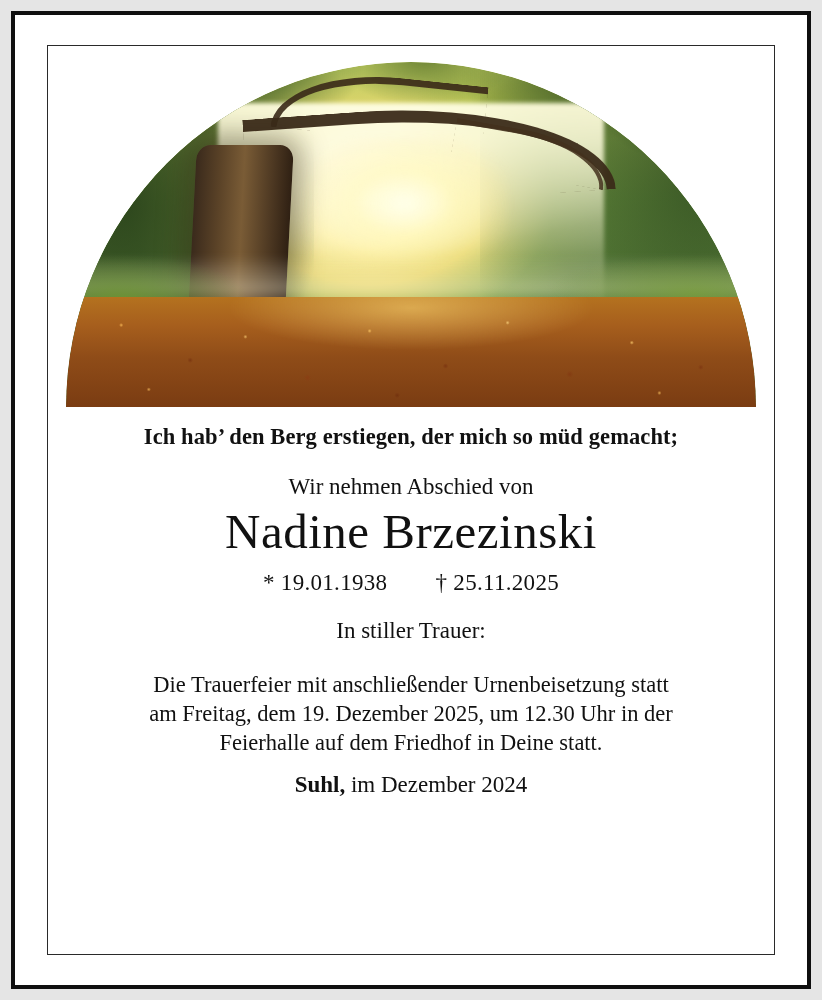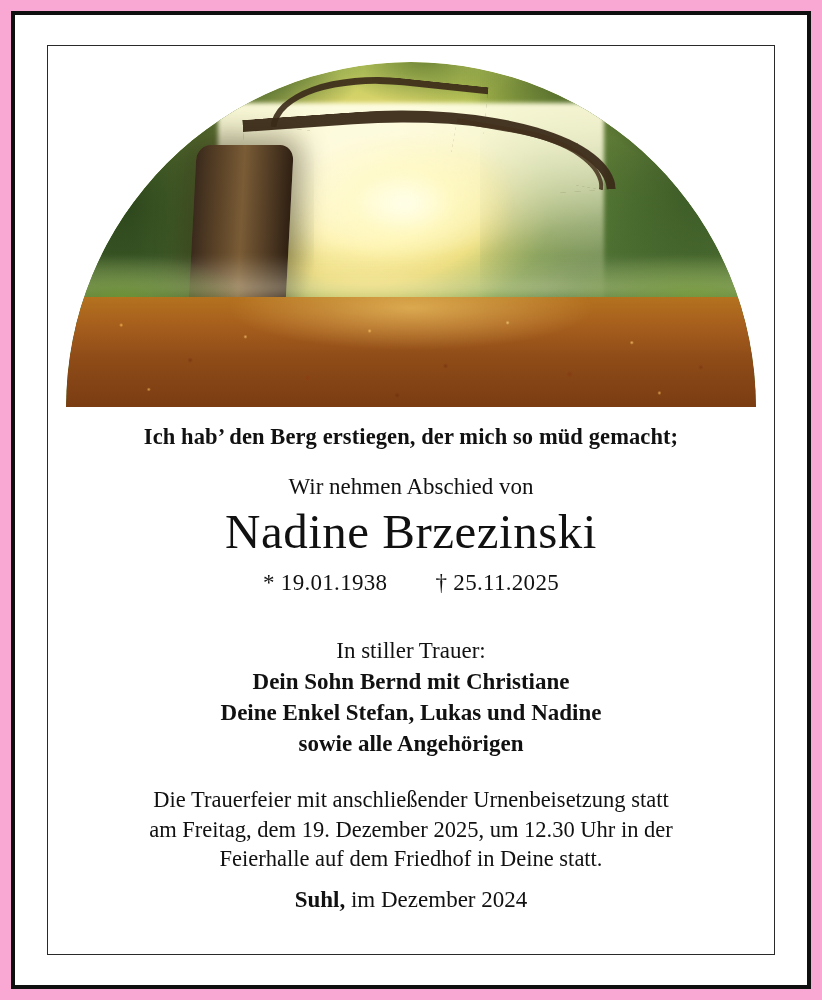--- a/index.html
+++ b/index.html
@@ -12,21 +12,21 @@
     height: 1000px;
     font-family: "Liberation Serif", serif;
     color: #111111;
     overflow: hidden;
   }
 
   .page {
     position: relative;
     width: 822px;
     height: 1000px;
-    background: #f9a8d4;
+    background: #e5e5e5;
     box-sizing: border-box;
     padding: 10px;
   }
 
   
   .outer-frame {
     position: absolute;
     left: 11px;
     top: 11px;
     width: 800px;
@@ -281,21 +281,21 @@
 
   .dates {
     margin-top: 12px;
     font-size: 23px;
     text-align: center;
     letter-spacing: 0.3px;
   }
   .dates .gap { display: inline-block; width: 36px; }
 
   .mourners-title {
-    margin-top: 42px;
+    margin-top: 22px;
     font-size: 23px;
     text-align: center;
   }
   .mourners {
     margin-top: 3px;
     font-size: 23px;
     font-weight: bold;
     line-height: 1.34;
     text-align: center;
   }
@@ -353,25 +353,20 @@
 
     <div class="name">Nadine Brzezinski</div>
 
     <div class="dates">
       <span>* 19.01.1938</span>
       <span class="gap"></span>
       <span>† 25.11.2025</span>
     </div>
 
     <div class="mourners-title">In stiller Trauer:</div>
-    <div class="mourners">
-      <div>Dein Sohn Bernd mit Christiane</div>
-      <div>Deine Enkel Stefan, Lukas und Nadine</div>
-      <div>sowie alle Angehörigen</div>
-    </div>
 
     <div class="ceremony">
       <div>Die Trauerfeier mit anschließender Urnenbeisetzung statt</div>
       <div>am Freitag, dem 19. Dezember 2025, um 12.30 Uhr in der</div>
       <div>Feierhalle auf dem Friedhof in Deine statt.</div>
     </div>
 
     <div class="place">
       <b>Suhl,</b><span> im Dezember 2024</span>
     </div>

